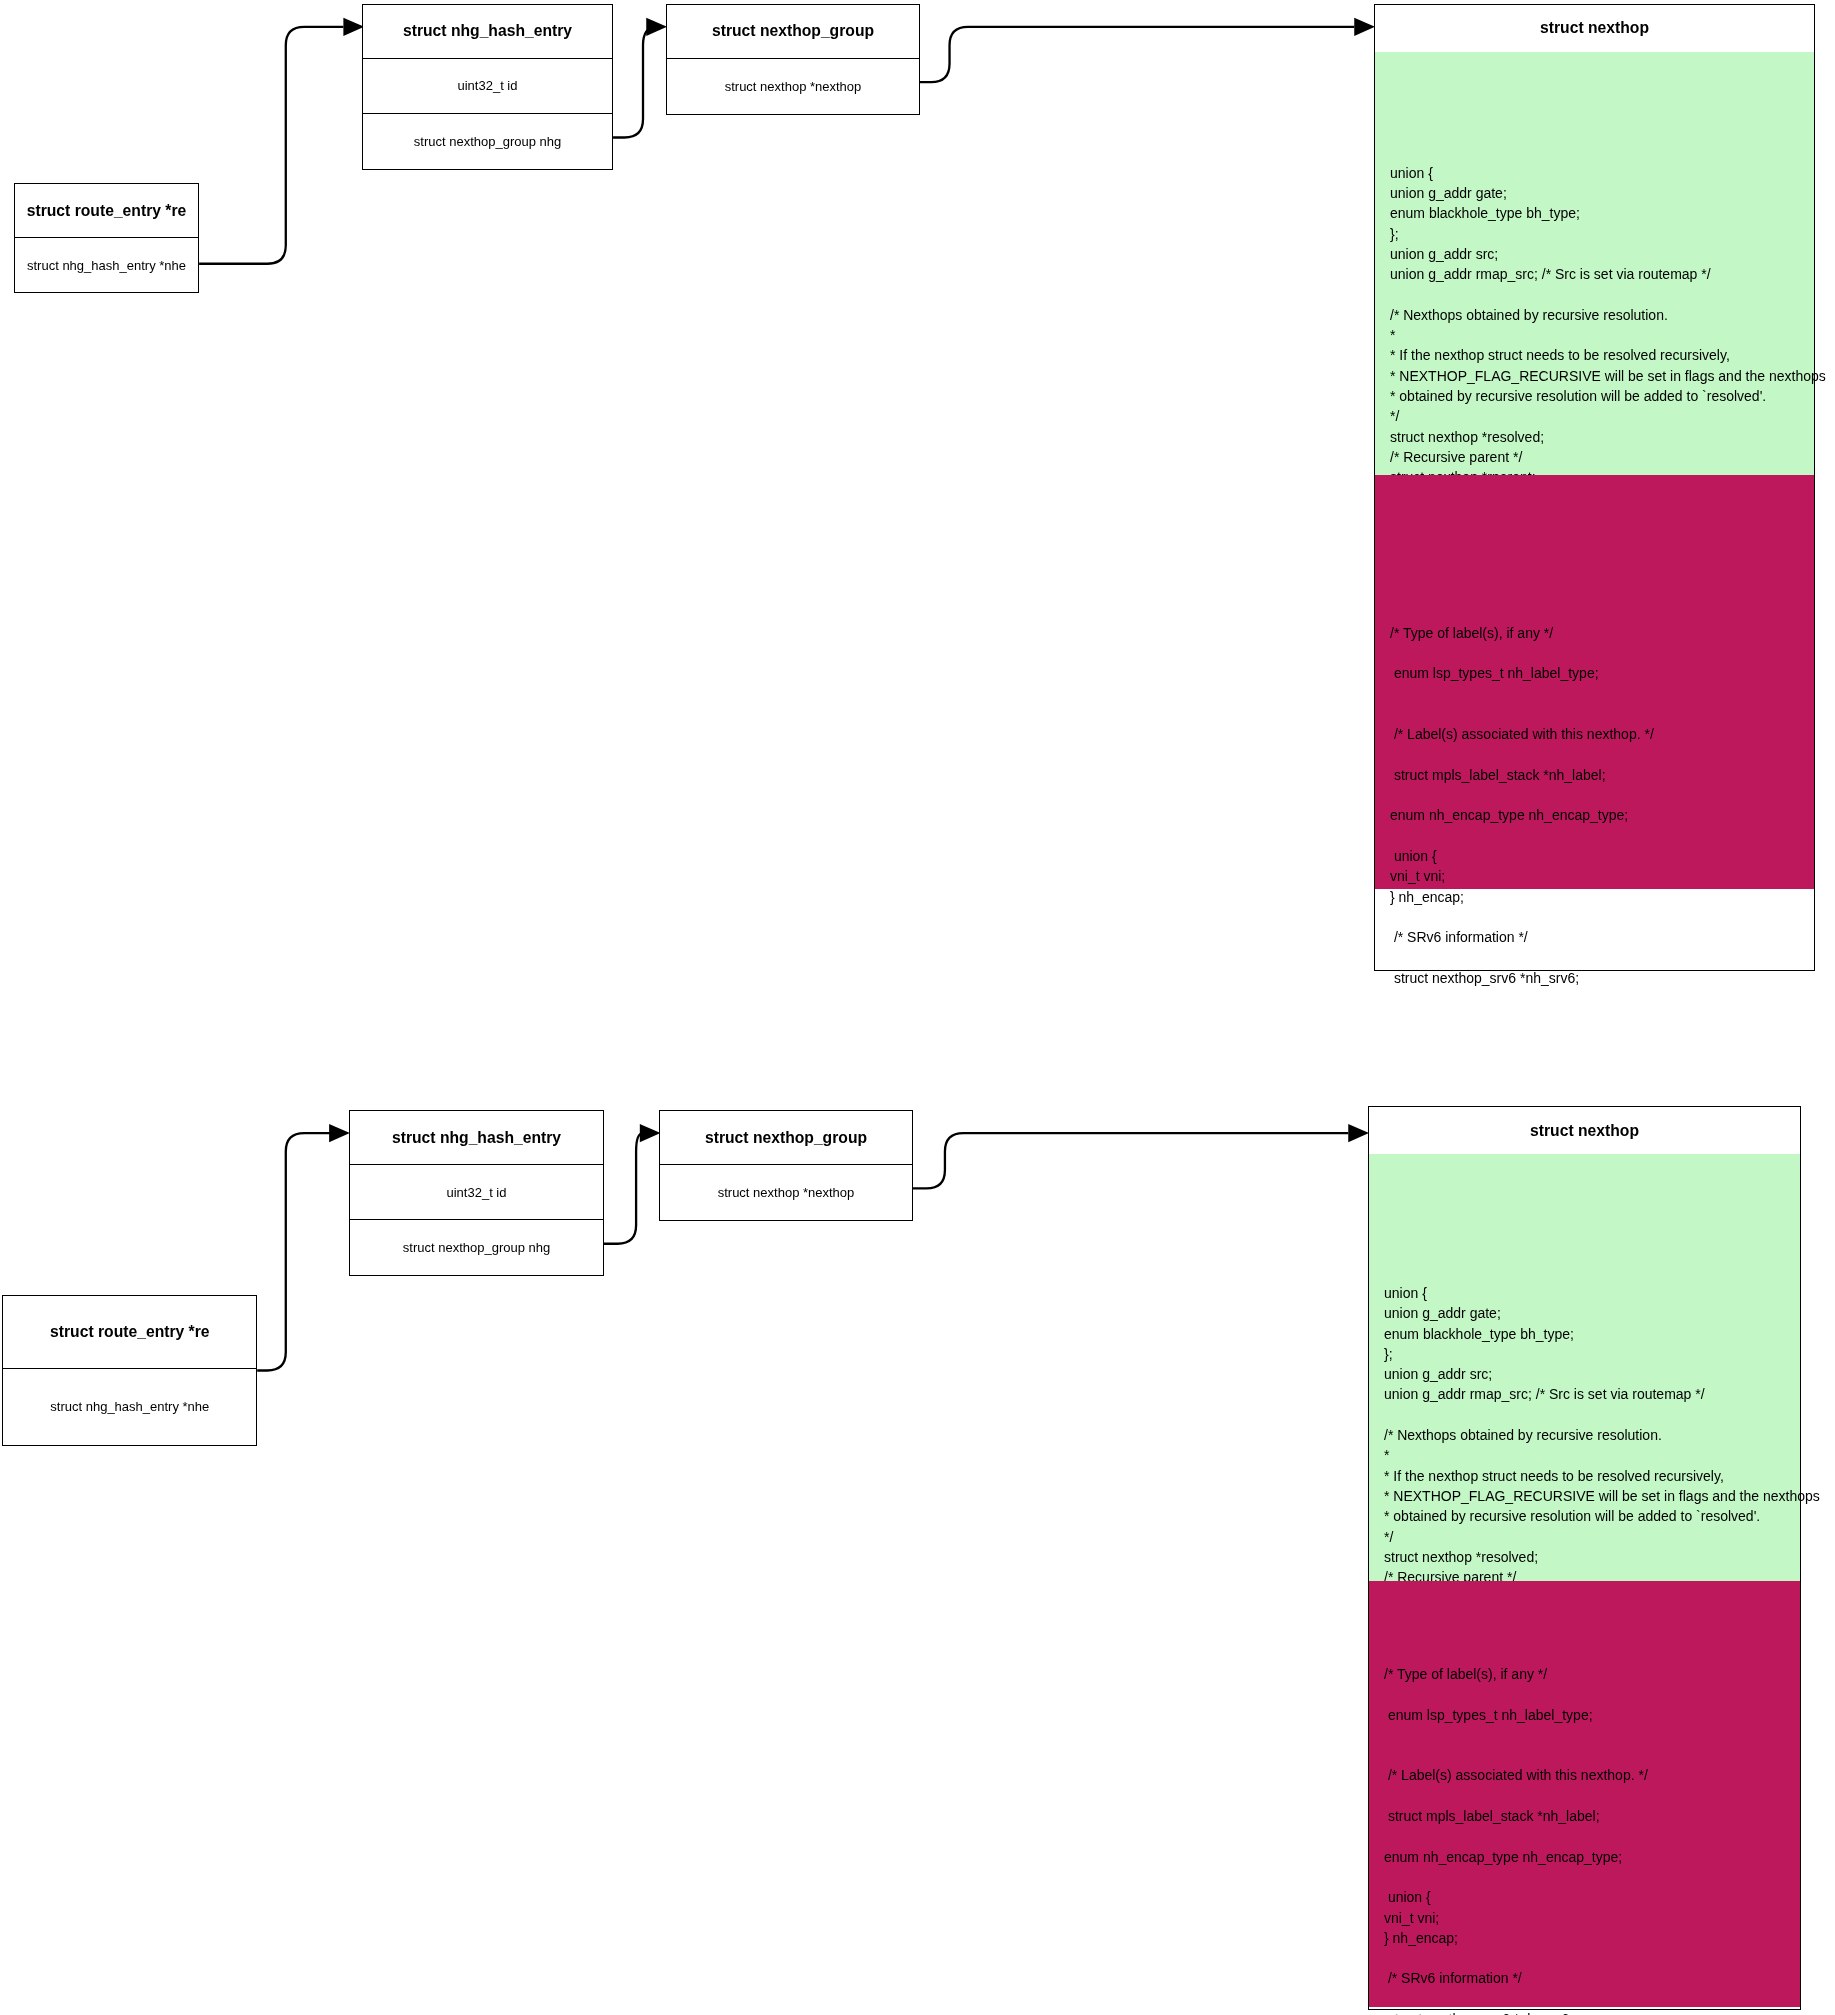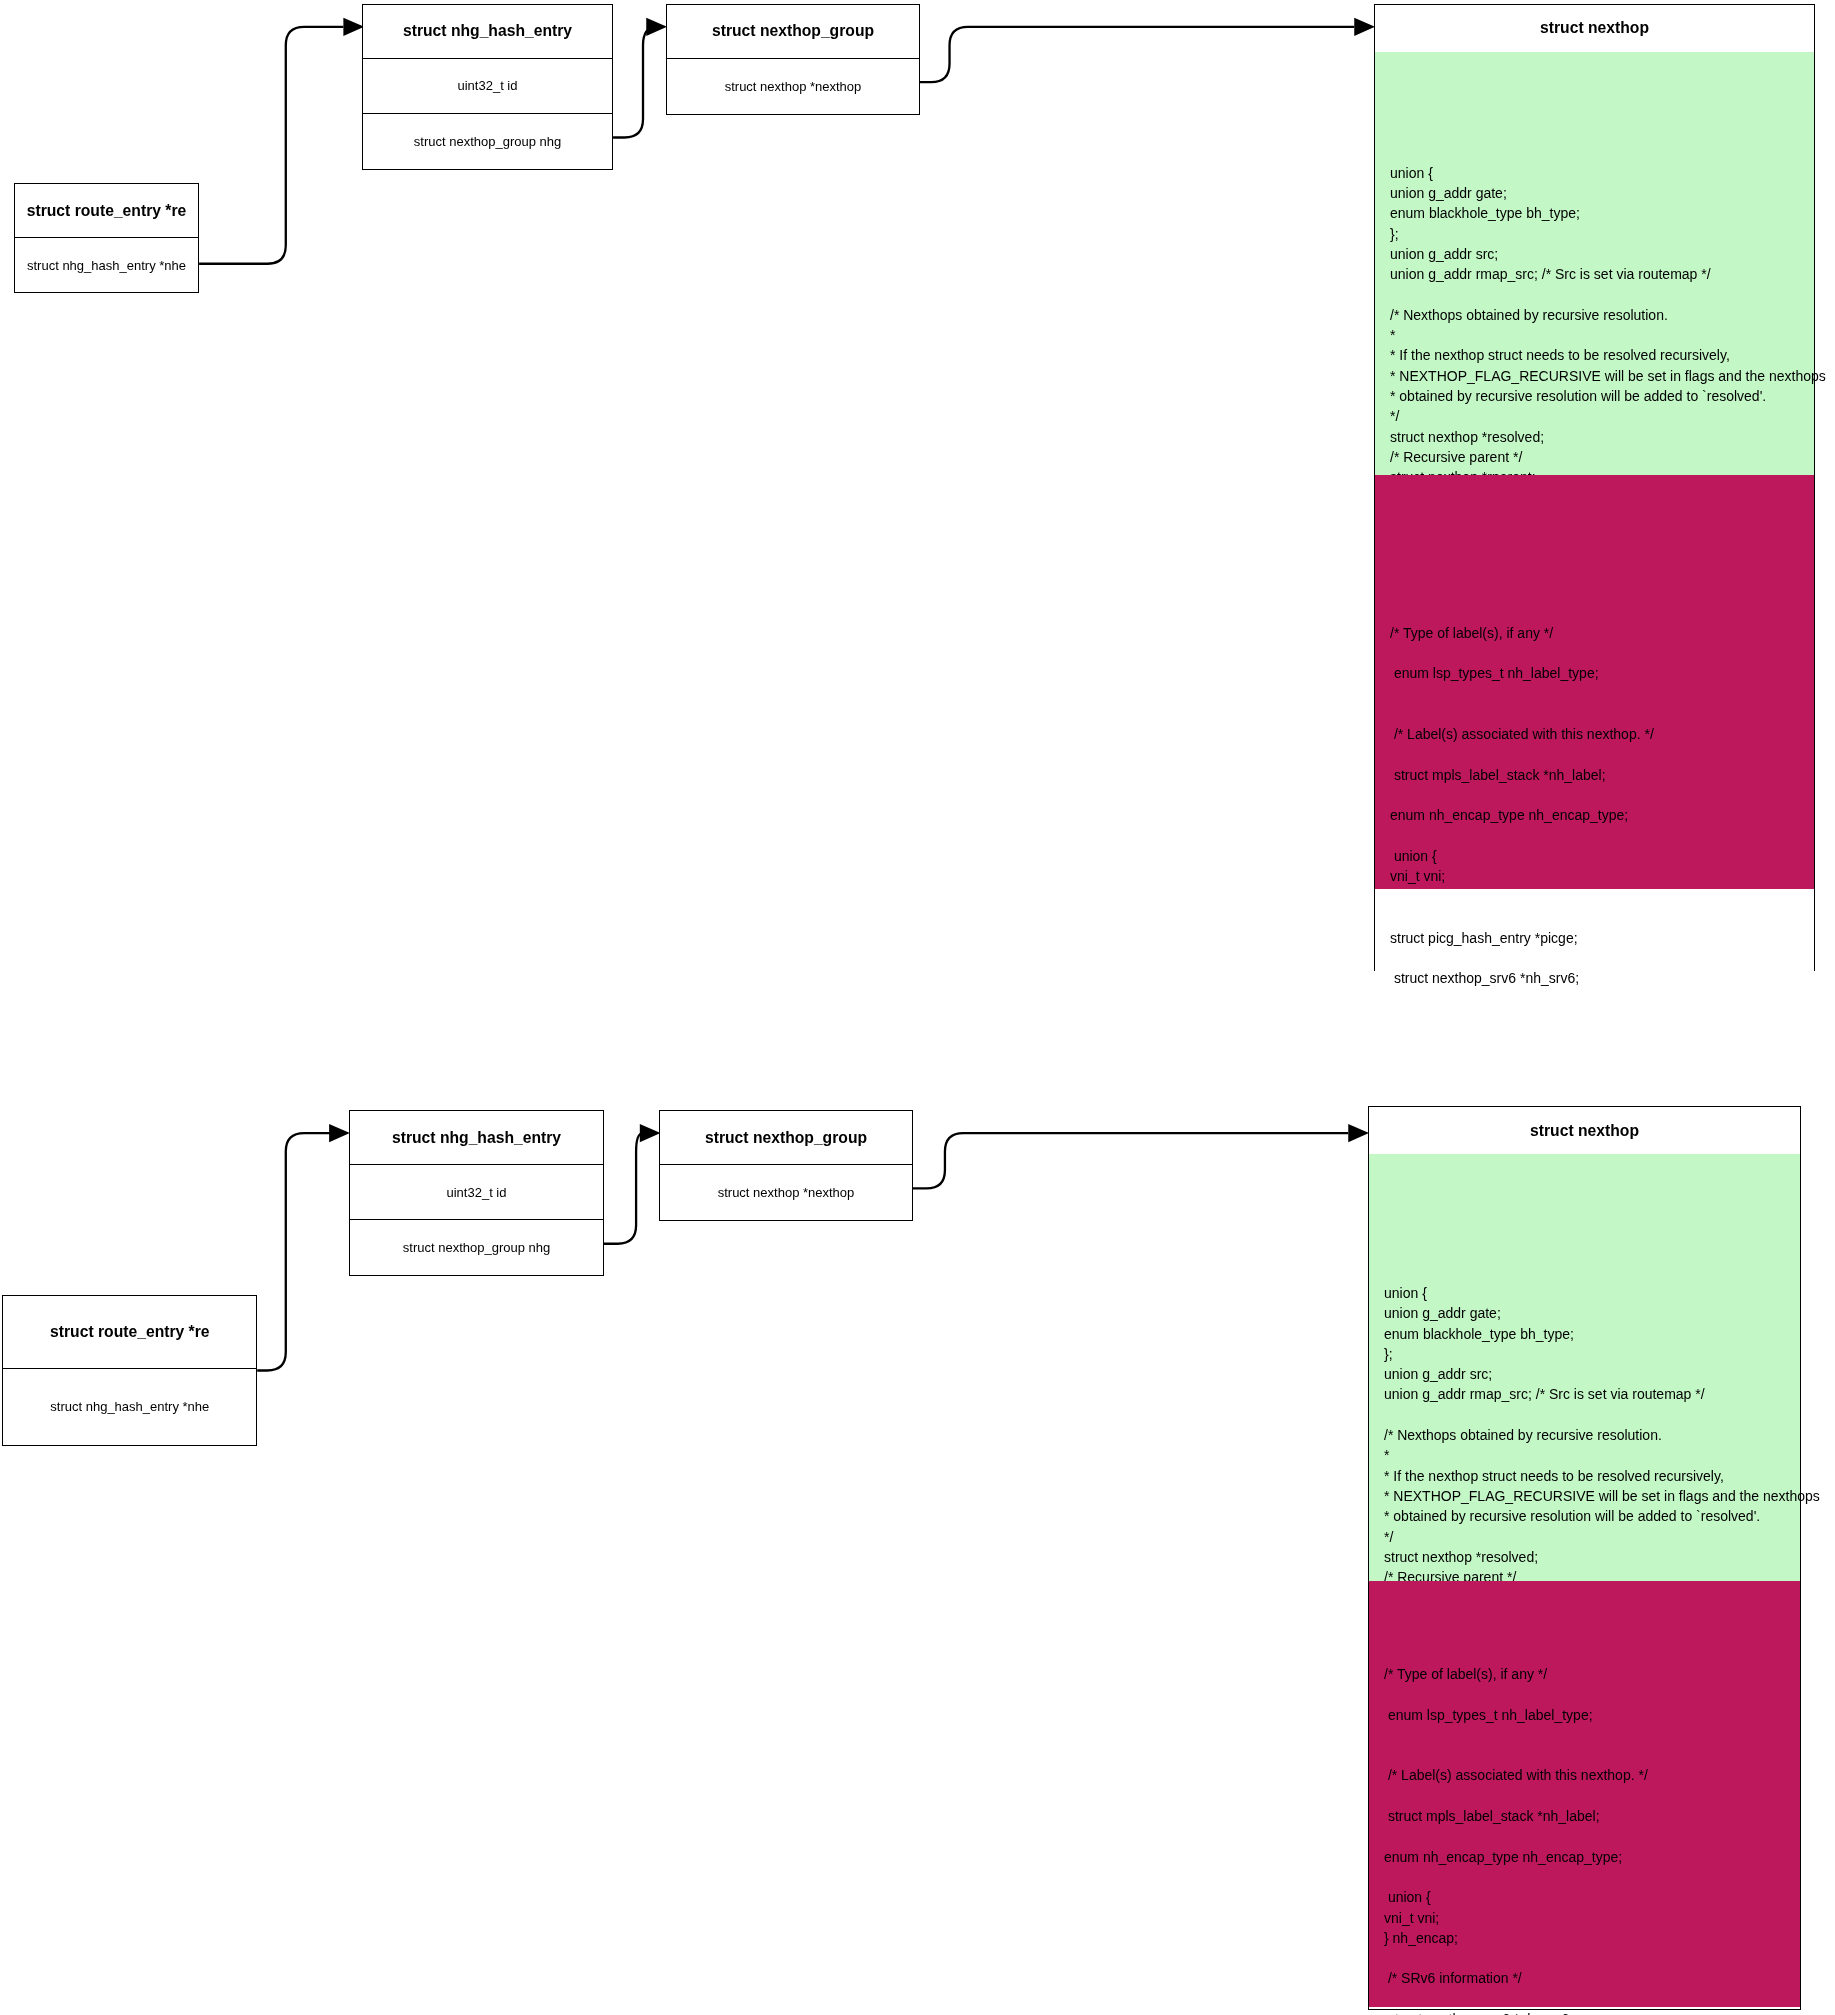--- a/index.html
+++ b/index.html
@@ -168,23 +168,20 @@
 
  union {
 vni_t vni;
 } nh_encap;
 
  /* SRv6 information */
 
  struct nexthop_srv6 *nh_srv6;</div>
     </div>
 
-    <div class="codeblock white divider-top" style="top:885px; height:81px;">
-      <div class="codetext" style="top:38px;">struct picg_hash_entry *picge;</div>
-    </div>
   </div>
 
   <div class="box" style="left:2.3px; top:1295px; width:255px; height:151px;">
     <div class="row title white" style="top:0; height:72px;">struct route_entry *re</div>
     <div class="row field white divider-top" style="top:72px; height:75px;">struct nhg_hash_entry *nhe</div>
   </div>
 
   <div class="box" style="left:349px; top:1110px; width:255px; height:166px;">
     <div class="row title white" style="top:0; height:53px;">struct nhg_hash_entry</div>
     <div class="row field white divider-top" style="top:53px; height:55px;">uint32_t id</div>

